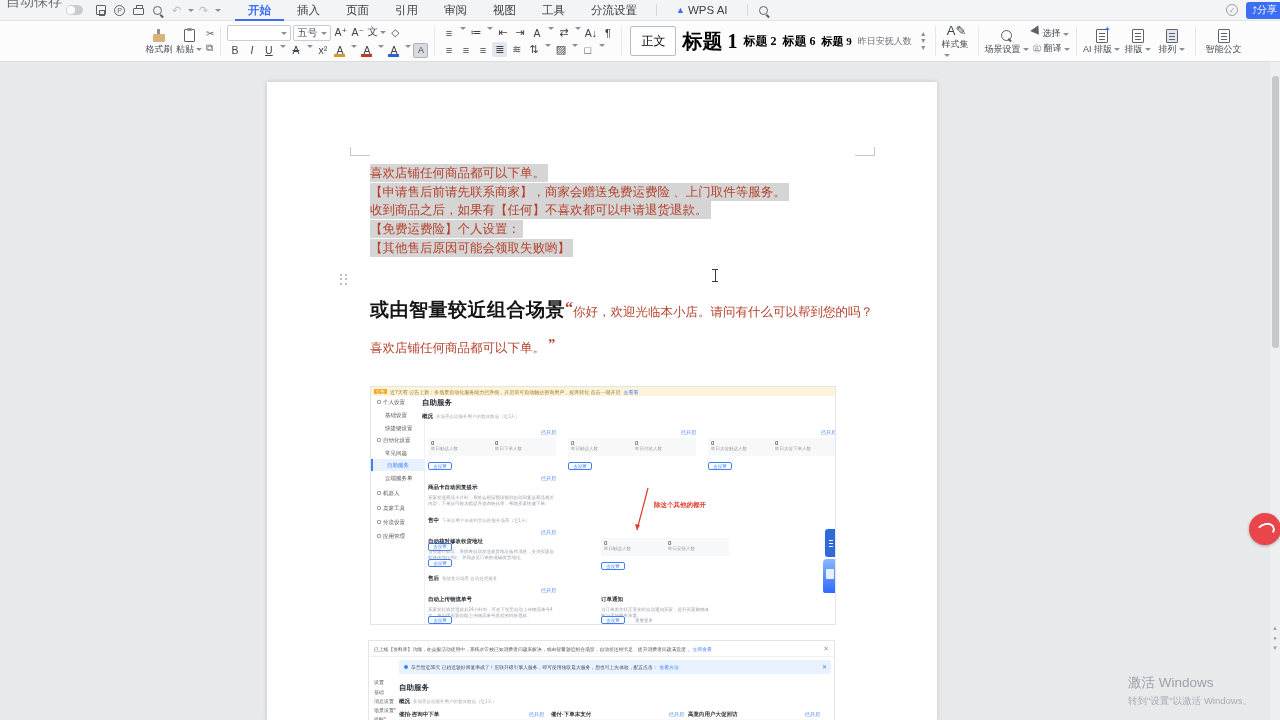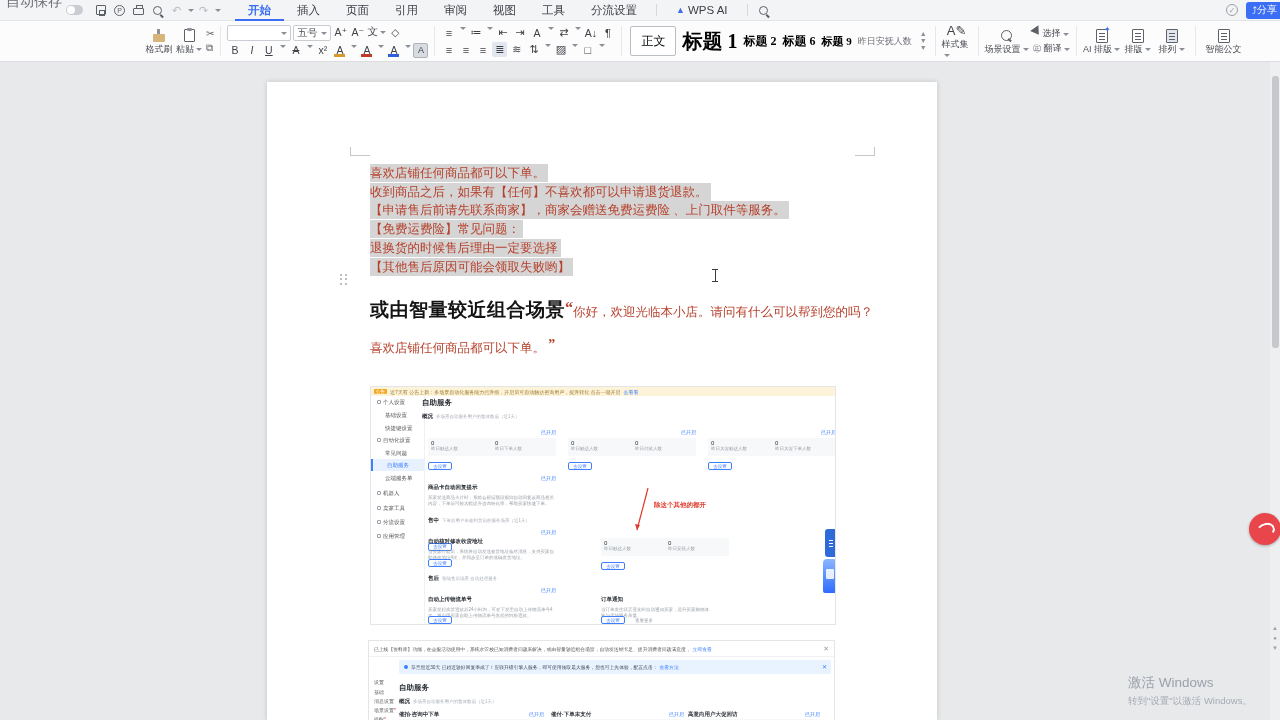--- a/index.html
+++ b/index.html
@@ -352,24 +352,23 @@
     </div>
   </div>
 </div>
 
 <div class="page"></div>
 <div class="cmark-l"></div>
 <div class="cmark-r"></div>
 
 <div class="hl-block">
   <div class="ln"><span>喜欢店铺任何商品都可以下单。</span></div>
+  <div class="ln"><span>【申请售后前请先联系商家】，商家会赠送免费运费险 、上门取件等服务。</span></div>
   <div class="ln"><span>收到商品之后，如果有【任何】不喜欢都可以申请退货退款。</span></div>
-  <div class="ln"><span>【申请售后前请先联系商家】，商家会赠送免费运费险 、上门取件等服务。</span></div>
-  <div class="ln"><span>【免费运费险】常见问题：</span></div>
-  <div class="ln"><span>退换货的时候售后理由一定要选择</span></div>
+  <div class="ln"><span>【免费运费险】个人设置：</span></div>
   <div class="ln"><span>【其他售后原因可能会领取失败哟】</span></div>
 </div>
 <div class="draghandle">
     <i></i>
     <i></i>
     <i></i>
     <i></i>
     <i></i>
     <i></i>
   </div>

